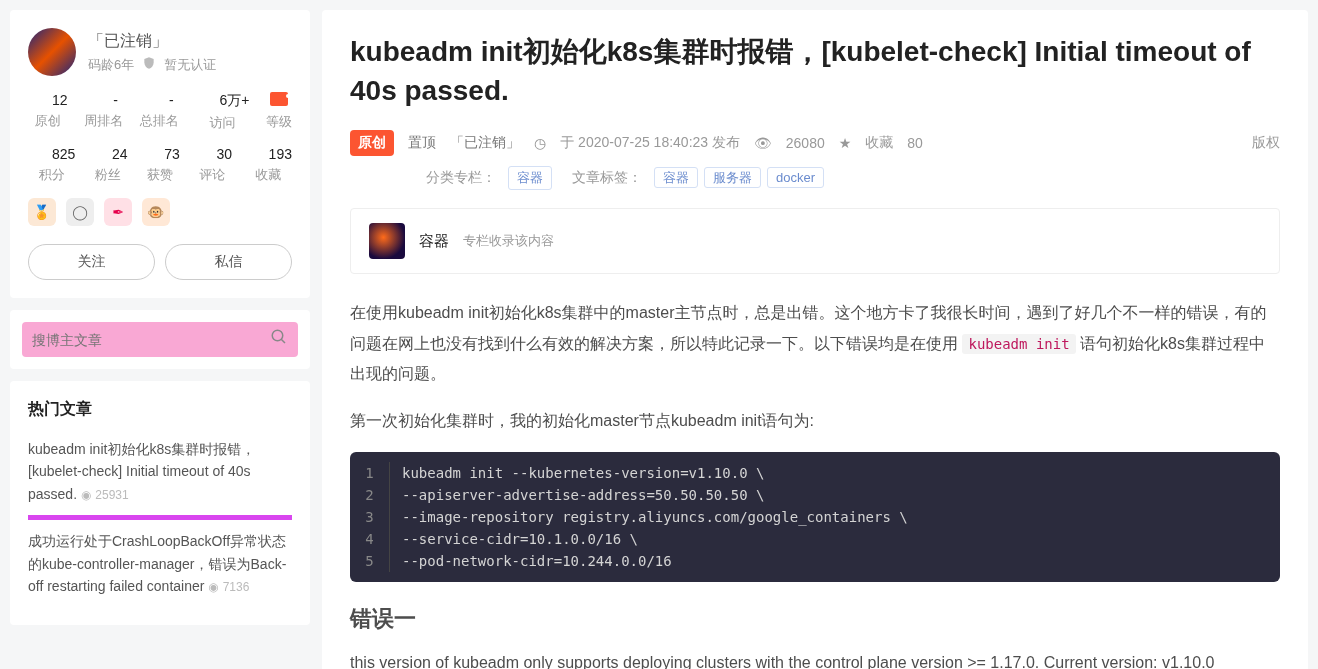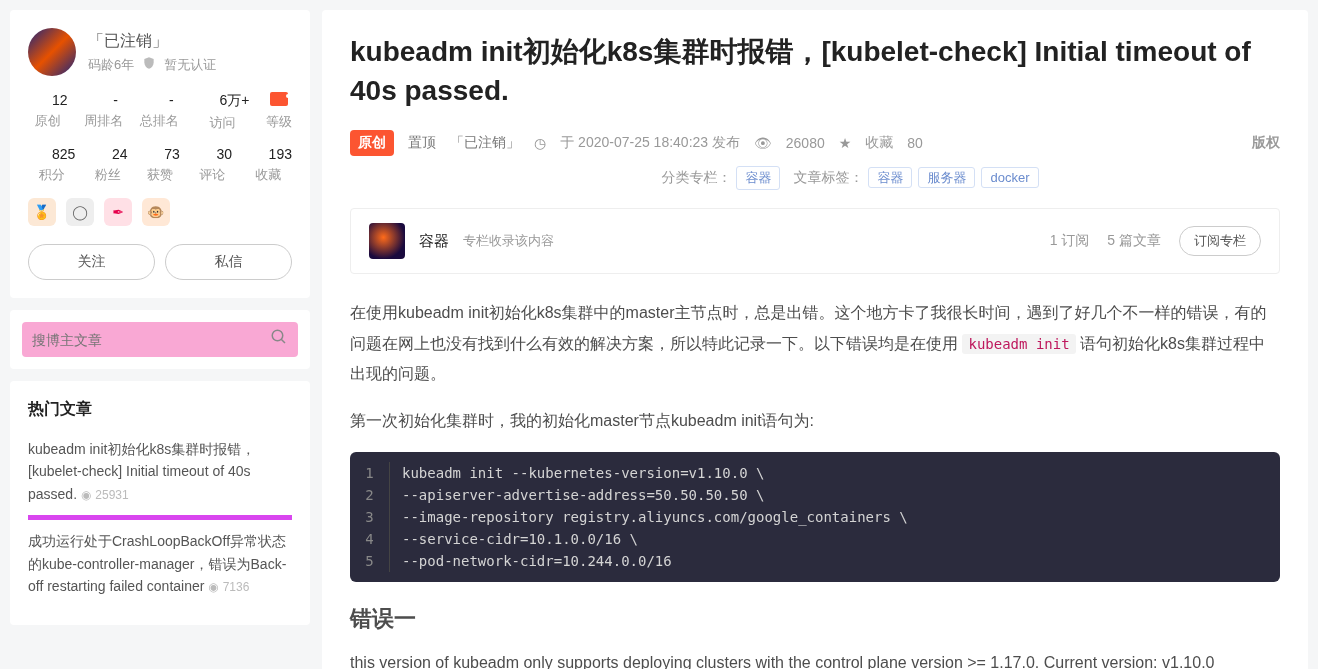--- a/index.html
+++ b/index.html
@@ -32,23 +32,23 @@
 .hot-item { padding:10px 0; border-top:5px solid #d946ef; font-size:14px; color:#555; line-height:1.6; }
 .hot-item:first-of-type { border-top:none; padding-top:4px; }
 .eye-icon { color:#bbb; font-size:12px; }
 .view-count { color:#bbb; font-size:12px; }
 
 .main { flex:1; background:#fff; border-radius:4px; padding:22px 28px; min-width:0; }
 .title { font-size:28px; font-weight:700; line-height:1.4; margin-bottom:20px; color:#222; }
 .meta-row { display:flex; align-items:center; gap:14px; font-size:14px; color:#999; flex-wrap:wrap; margin-bottom:10px; }
 .badge-orig { background:#fc5531; color:#fff; padding:4px 8px; border-radius:4px; font-size:14px; font-weight:600; }
 .meta-link { color:#777; }
-.copyright { margin-left:auto; color:#999;font-weight:bold; }
+.copyright { margin-left:auto; color:#999; }
 .meta-icon{color:#999;}
-.tags-row { display:flex; align-items:center; gap:5px; font-size:14px; margin-bottom:18px; margin-left:76px;justify-content:center; }
+.tags-row { display:flex; align-items:center; gap:12px; font-size:14px; margin-bottom:18px; margin-left:76px; }
 .tags-row .lbl { color:#999; }
 .tag { color:#6b8cce; padding:2px 8px; border:1px solid transparent; border-radius:3px; font-size:13px; }
 .tag-box { border:1px solid #d4e0f5; }
 .column-box { border:1px solid #eee; border-radius:4px; padding:14px 18px; display:flex; align-items:center; gap:14px; margin-bottom:24px; }
 .col-icon { width:36px; height:36px; border-radius:4px; background:radial-gradient(circle at 40% 40%, #ff6b1a 0%, #1a0a3e 70%); }
 .col-name { font-size:15px; color:#222; }
 .col-desc { font-size:13px; color:#999; }
 .col-right { margin-left:auto; display:flex; align-items:center; gap:18px; color:#999; font-size:14px; }
 .btn-sub { border:1px solid #ccc; border-radius:16px; padding:5px 14px; background:#fff; color:#555; cursor:pointer; font-size:13px; }
 .content p { font-size:16px; line-height:1.9; color:#4d4d4d; margin-bottom:16px; }
@@ -176,25 +176,20 @@
       <span class="lbl">分类专栏：</span>
       <a class="tag tag-box">容器</a>
       <span class="lbl" style="margin-left:8px;">文章标签：</span>
       <span id="tag-list"><a class="tag tag-box" style="margin-right: 6px;">容器</a><a class="tag tag-box" style="margin-right: 6px;">服务器</a><a class="tag tag-box" style="margin-right: 6px;">docker</a></span>
     </div>
 
     <div class="column-box">
       <div class="col-icon"></div>
       <span class="col-name">容器</span>
       <span class="col-desc">专栏收录该内容</span>
-      <div class="col-right">
-        <span>1 订阅</span>
-        <span>5 篇文章</span>
-        <button class="btn-sub">订阅专栏</button>
-      </div>
     </div>
 
     <div class="content">
       <p>
         <span>在使用kubeadm init初始化k8s集群中的master主节点时，总是出错。这个地方卡了我很长时间，遇到了好几个不一样的错误，有的问题在网上也没有找到什么有效的解决方案，所以特此记录一下。以下错误均是在使用 </span><code class="inline-code">kubeadm init</code><span> 语句初始化k8s集群过程中出现的问题。</span>
       </p>
       <p>第一次初始化集群时，我的初始化master节点kubeadm init语句为:</p>
 
       <div class="code-block" id="code1">
           <div class="code-line">

